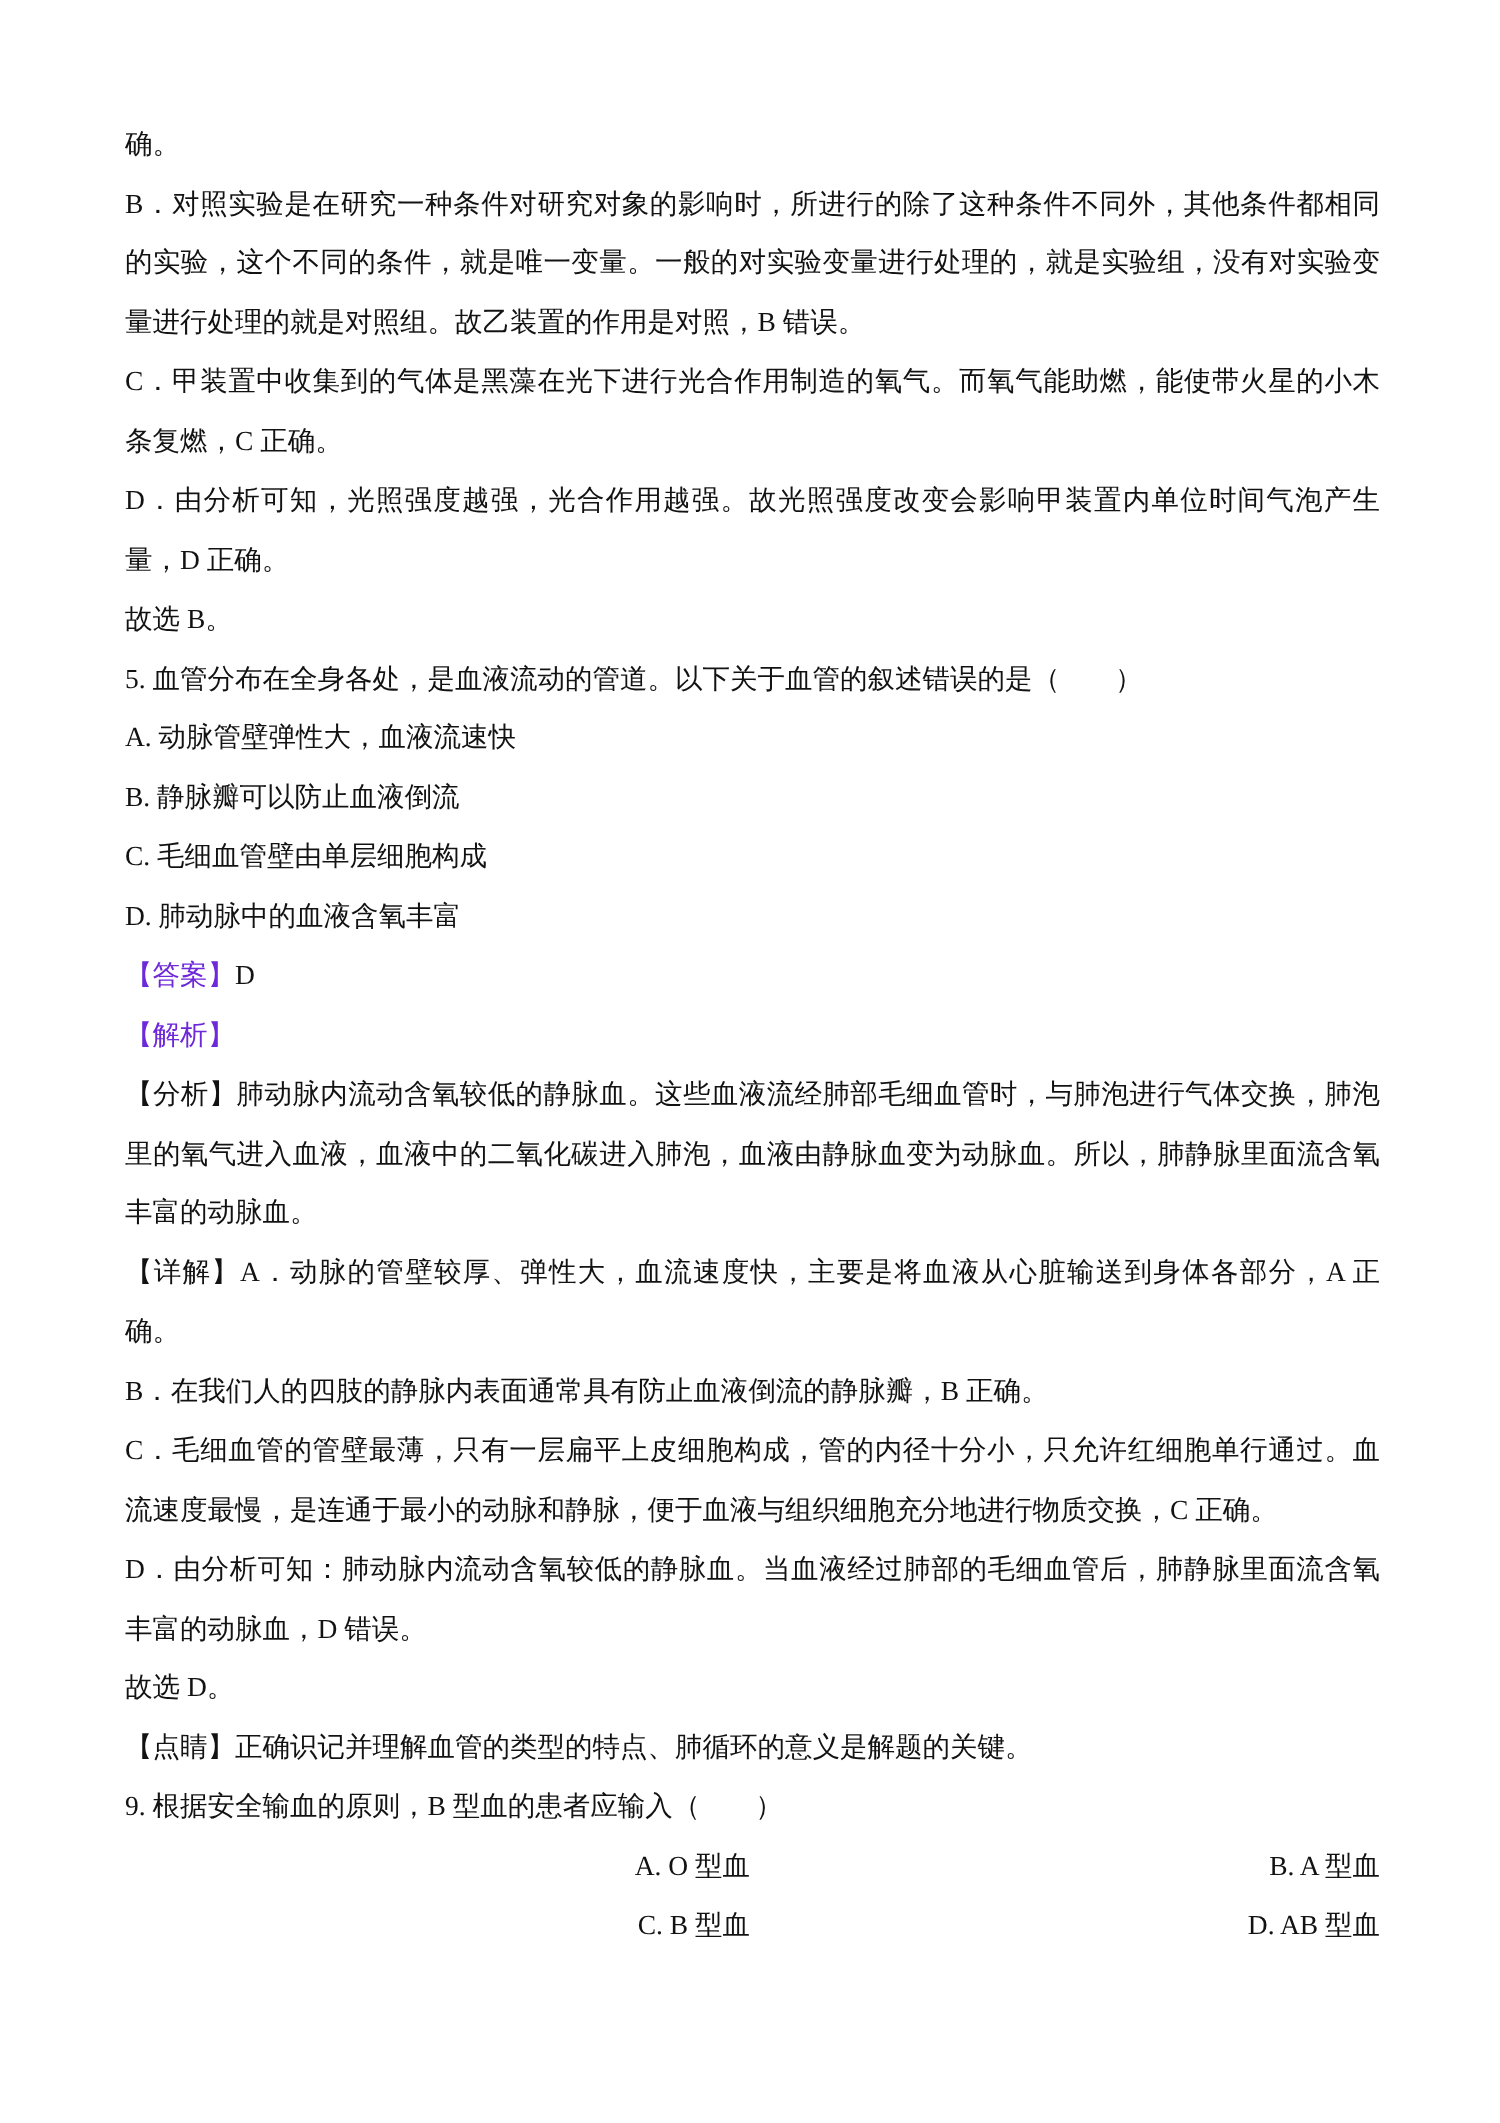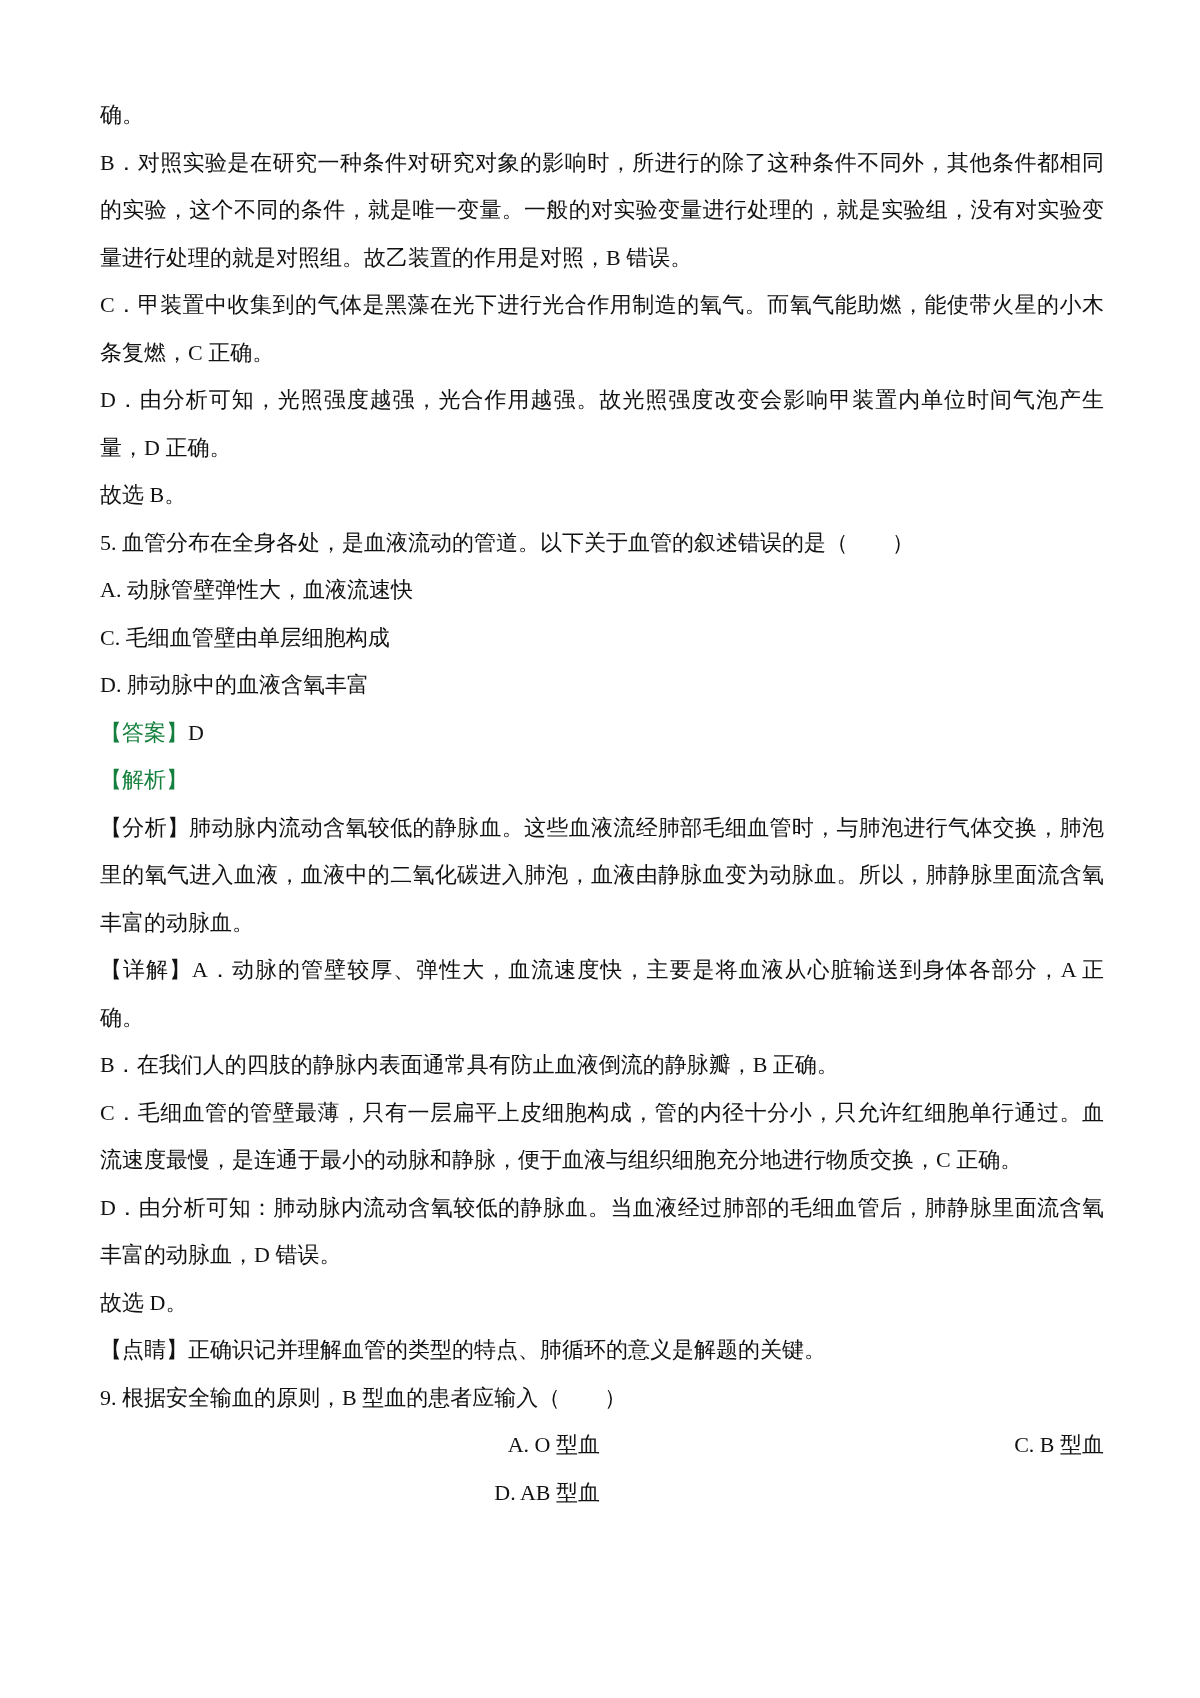--- a/index.html
+++ b/index.html
@@ -27,21 +27,21 @@
     line-height: 47.5px;
     text-align: justify;
     text-justify: inter-ideograph;
     word-break: break-all;
     white-space: pre-wrap;
   }
   p.line.single {
     text-align: left;
   }
   .blue {
-    color: #15803d;
+    color: #6d28d9;
   }
   .options-grid {
     display: grid;
     grid-template-columns: 500px auto;
   }
   .options-grid p.line {
     text-align: right;
   }
 </style>
 </head>
@@ -50,34 +50,36 @@
 <div class="page">
 
   <p class="line single">确。</p>
   <p class="line">B．对照实验是在研究一种条件对研究对象的影响时，所进行的除了这种条件不同外，其他条件都相同的实验，这个不同的条件，就是唯一变量。一般的对实验变量进行处理的，就是实验组，没有对实验变量进行处理的就是对照组。故乙装置的作用是对照，B 错误。</p>
   <p class="line">C．甲装置中收集到的气体是黑藻在光下进行光合作用制造的氧气。而氧气能助燃，能使带火星的小木条复燃，C 正确。</p>
   <p class="line">D．由分析可知，光照强度越强，光合作用越强。故光照强度改变会影响甲装置内单位时间气泡产生量，D 正确。</p>
   <p class="line single">故选 B。</p>
 
   <p class="line">5. 血管分布在全身各处，是血液流动的管道。以下关于血管的叙述错误的是（　　）</p>
   <p class="line single">A. 动脉管壁弹性大，血液流速快</p>
+  <p class="line single">B. 静脉瓣可以防止血液倒流</p>
   <p class="line single">C. 毛细血管壁由单层细胞构成</p>
   <p class="line single">D. 肺动脉中的血液含氧丰富</p>
 
   <p class="line single"><span class="blue">【答案】</span><span>D</span></p>
   <p class="line single blue">【解析】</p>
 
   <p class="line">【分析】肺动脉内流动含氧较低的静脉血。这些血液流经肺部毛细血管时，与肺泡进行气体交换，肺泡里的氧气进入血液，血液中的二氧化碳进入肺泡，血液由静脉血变为动脉血。所以，肺静脉里面流含氧丰富的动脉血。</p>
   <p class="line">【详解】A．动脉的管壁较厚、弹性大，血流速度快，主要是将血液从心脏输送到身体各部分，A 正确。</p>
   <p class="line single">B．在我们人的四肢的静脉内表面通常具有防止血液倒流的静脉瓣，B 正确。</p>
   <p class="line">C．毛细血管的管壁最薄，只有一层扁平上皮细胞构成，管的内径十分小，只允许红细胞单行通过。血流速度最慢，是连通于最小的动脉和静脉，便于血液与组织细胞充分地进行物质交换，C 正确。</p>
   <p class="line">D．由分析可知：肺动脉内流动含氧较低的静脉血。当血液经过肺部的毛细血管后，肺静脉里面流含氧丰富的动脉血，D 错误。</p>
   <p class="line single">故选 D。</p>
   <p class="line">【点睛】正确识记并理解血管的类型的特点、肺循环的意义是解题的关键。</p>
 
   <p class="line">9. 根据安全输血的原则，B 型血的患者应输入（　　）</p>
   <div class="options-grid">
     <p class="line">A. O 型血</p>
+    <p class="line">B. A 型血</p>
     <p class="line">C. B 型血</p>
     <p class="line">D. AB 型血</p>
   </div>
 
 </div>
 
 </body></html>

